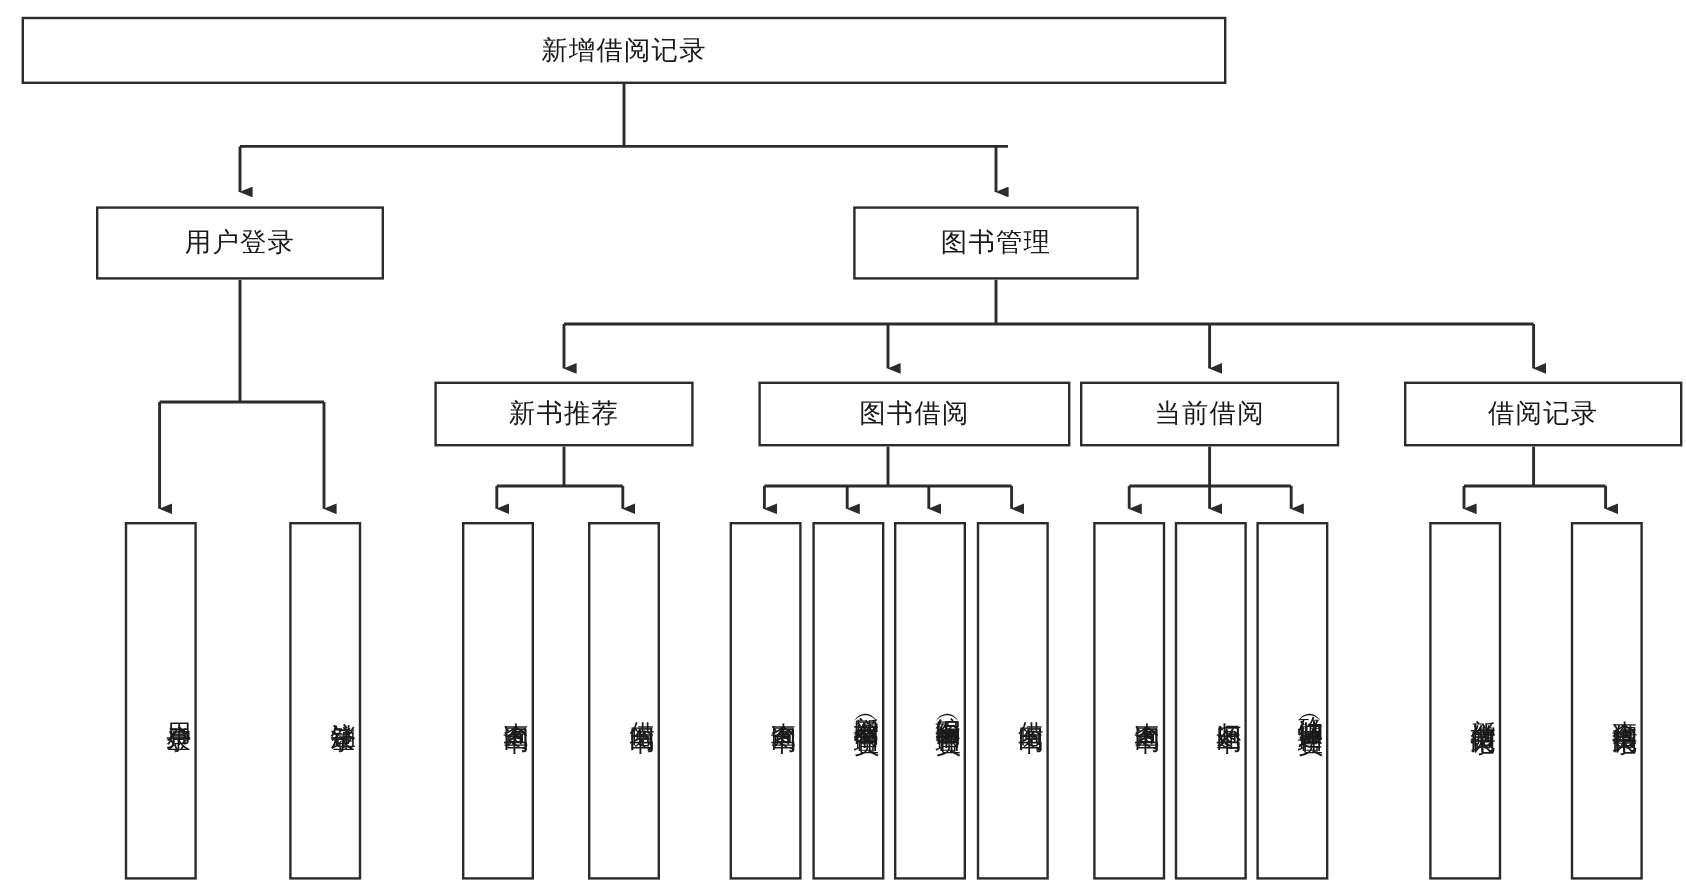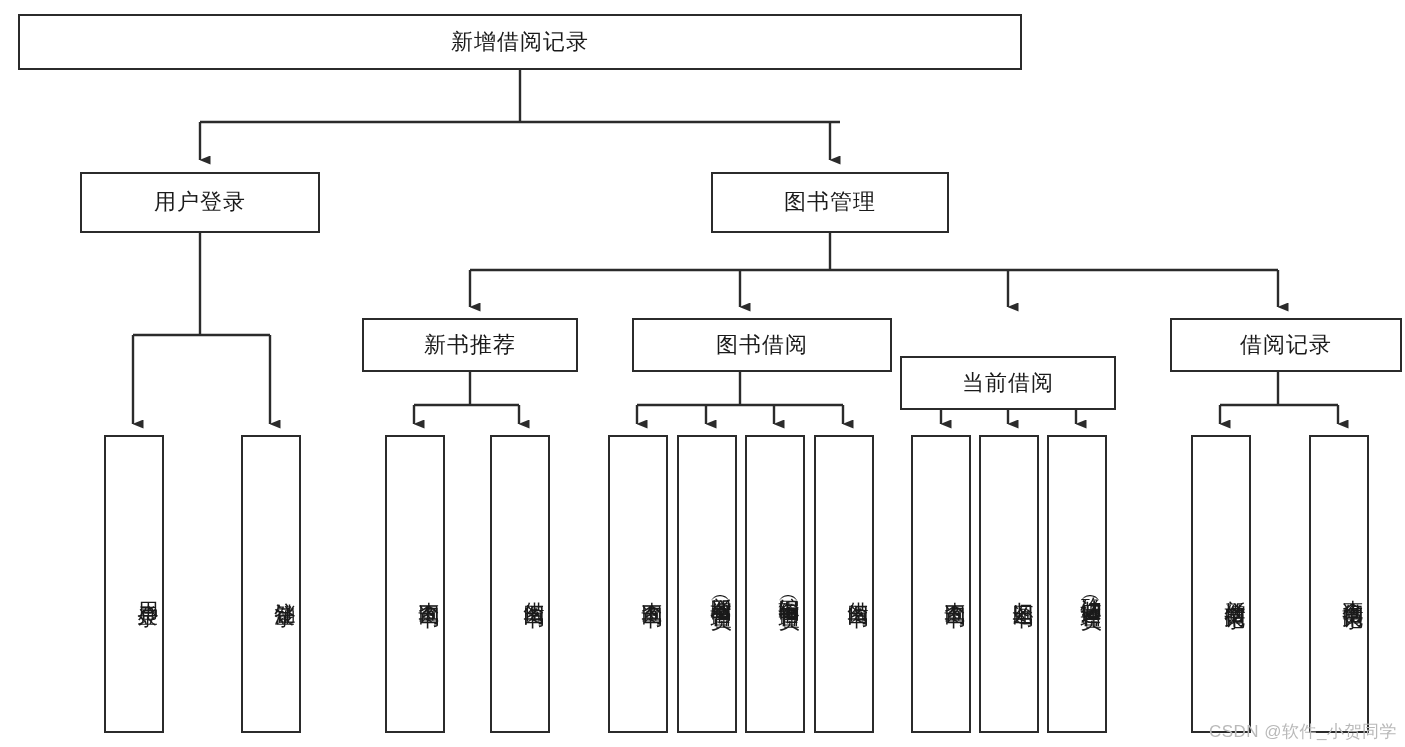--- a/index.html
+++ b/index.html
@@ -132,21 +132,21 @@
   <div class="node horiz" style="left:362px; top:318px; width:216px; height:54px;">
     <span class="lbl">新书推荐</span>
   </div>
 
   <div class="node horiz" style="left:711px; top:172px; width:238px; height:61px;">
     <span class="lbl">图书管理</span>
   </div>
   <div class="node horiz" style="left:632px; top:318px; width:260px; height:54px;">
     <span class="lbl">图书借阅</span>
   </div>
-  <div class="node horiz" style="left:900px; top:318px; width:216px; height:54px;margin-top:38px;">
+  <div class="node horiz" style="left:900px; top:318px; width:216px; height:54px;">
     <span class="lbl">当前借阅</span>
   </div>
   <div class="node horiz" style="left:1170px; top:318px; width:232px; height:54px;">
     <span class="lbl">借阅记录</span>
   </div>
 
   <div class="node vert" style="left:104px; top:435px; width:60px; height:298px;">
     <span class="lbl">用户登录</span>
   </div>
   <div class="node vert" style="left:241px; top:435px; width:60px; height:298px;">
@@ -183,15 +183,14 @@
     <span class="lbl">确认归还（管理员）</span>
   </div>
 
   <div class="node vert" style="left:1191px; top:435px; width:60px; height:298px;">
     <span class="lbl">新增借阅记录</span>
   </div>
   <div class="node vert" style="left:1309px; top:435px; width:60px; height:298px;">
     <span class="lbl">查询借阅记录</span>
   </div>
 
-  <div class="watermark">CSDN @软件_小贺同学</div>
 
 </div>
 
 </body></html>

